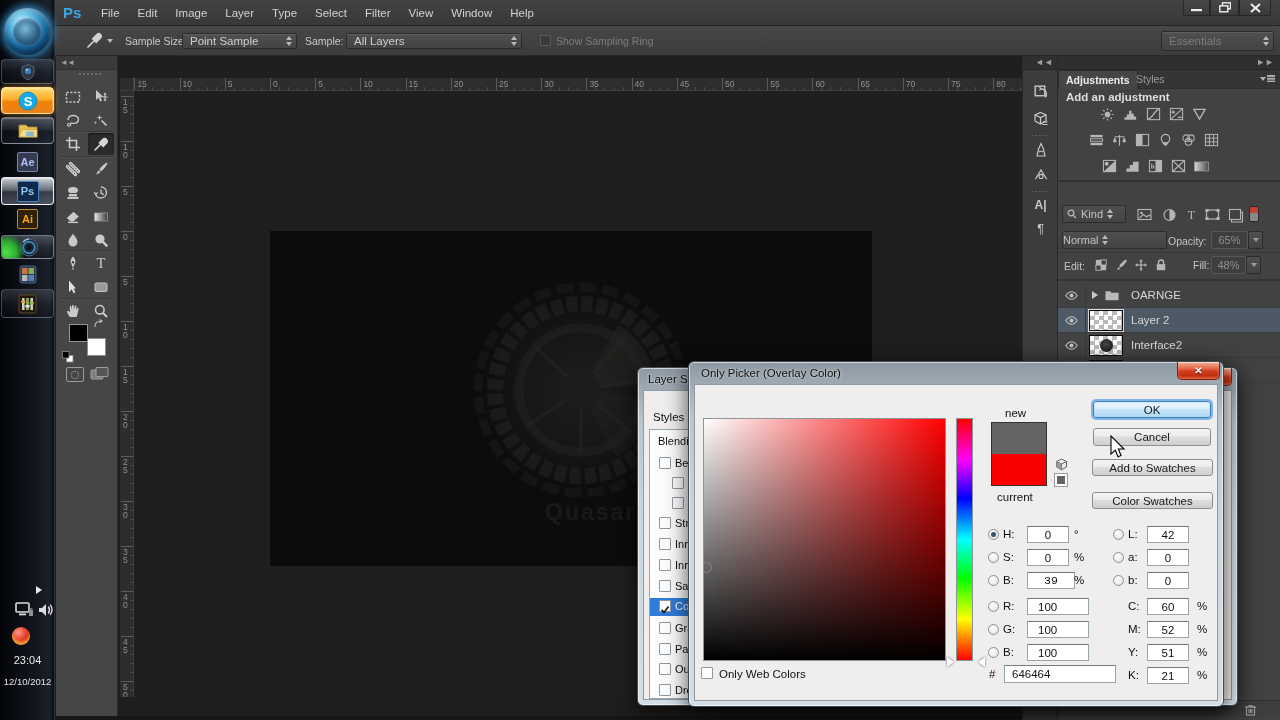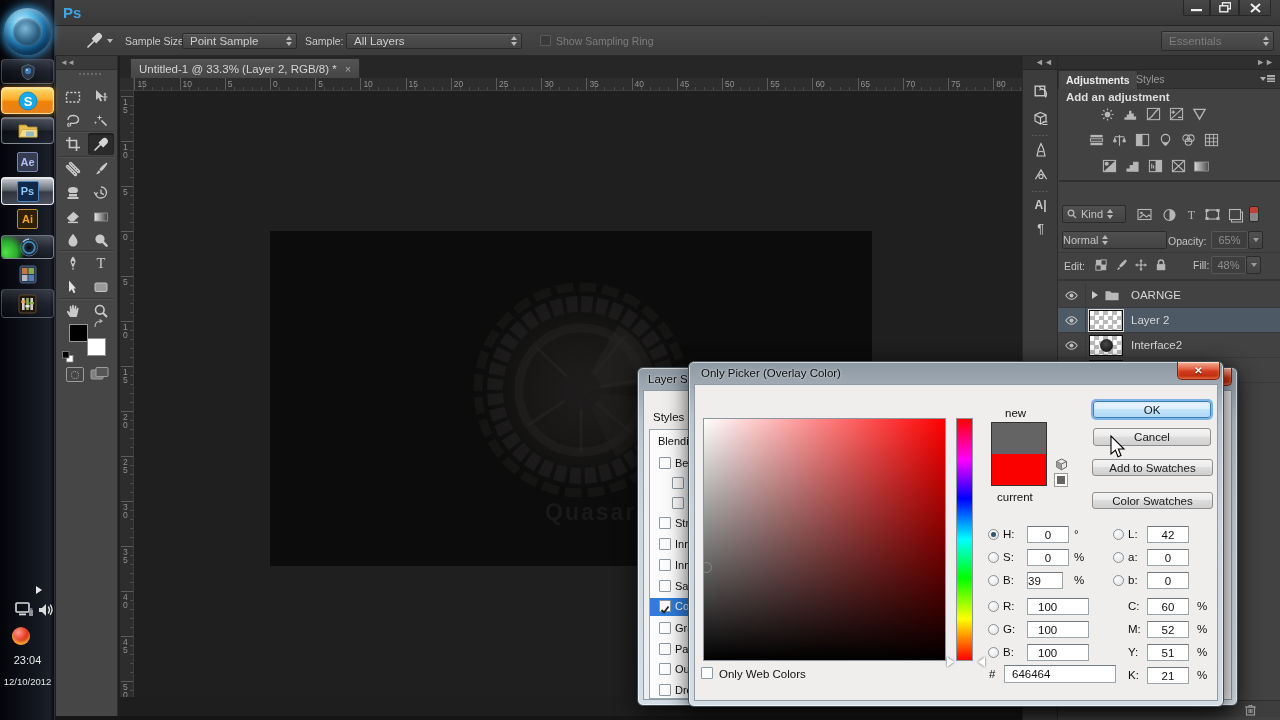--- a/index.html
+++ b/index.html
@@ -246,20 +246,32 @@
     </svg>
     <div class="abs" style="left:12px;top:627px;width:18px;height:18px;border-radius:50%;background:radial-gradient(circle at 35% 30%, #ff9a8a, #e8402a 45%, #a01505 90%);box-shadow:inset 0 -3px 3px rgba(255,200,60,.8)"></div>
     <div id="tray-time" class="abs">23:04</div>
     <div id="tray-date" class="abs">12/10/2012</div>
   </div>
 
   <div id="ps" class="abs">
 
     <div id="menubar" class="abs">
       <div id="ps-logo" class="abs">Ps</div>
+      <div id="menu-items" class="abs">
+          <div class="menu-item">File</div>
+          <div class="menu-item">Edit</div>
+          <div class="menu-item">Image</div>
+          <div class="menu-item">Layer</div>
+          <div class="menu-item">Type</div>
+          <div class="menu-item">Select</div>
+          <div class="menu-item">Filter</div>
+          <div class="menu-item">View</div>
+          <div class="menu-item">Window</div>
+          <div class="menu-item">Help</div>
+        </div>
       <div id="btn-minimize" class="winbtn abs">
           <svg width="11" height="9">
             <rect x="0" y="6" width="11" height="2.2" fill="#efefef"></rect>
           </svg>
         </div>
       <div id="btn-restore" class="winbtn abs">
           <svg width="12" height="11" viewBox="0 0 12 11">
             <rect x="3.5" y="0.8" width="8" height="6" fill="none" stroke="#efefef" stroke-width="1.4"></rect>
             <rect x="0.8" y="3.8" width="8" height="6" fill="#3f3f3f" stroke="#efefef" stroke-width="1.4"></rect>
           </svg>
@@ -445,26 +457,20 @@
       </svg>
       <div id="quickmask" class="abs">
           <i></i>
         </div>
       <svg id="screenmode" class="abs" width="20" height="16" viewBox="0 0 20 16">
         <rect x="1" y="4" width="12" height="9" rx="1" fill="#808080" stroke="#9e9e9e"></rect>
         <rect x="6" y="1.5" width="12" height="9" rx="1" fill="#565656" stroke="#9e9e9e"></rect>
       </svg>
     </div>
 
-    <div id="tabbar" class="abs">
-      <div id="doc-tab">
-        <span class="t">Untitled-1 @ 33.3% (Layer 2, RGB/8) *</span>
-        <span class="x">×</span>
-      </div>
-    </div>
     <div id="ruler-corner" class="abs"></div>
     <div id="hruler" class="abs">
         <div class="htick" style="left: 0.4px;"></div>
         <div class="hlabel" style="left: 3.4px;">15</div>
         <div class="htick minor" style="left: 9.44px;"></div>
         <div class="htick minor" style="left: 18.48px;"></div>
         <div class="htick minor" style="left: 27.52px;"></div>
         <div class="htick minor" style="left: 36.56px;"></div>
         <div class="htick" style="left: 45.6px;"></div>
         <div class="hlabel" style="left: 48.6px;">10</div>
@@ -1117,21 +1123,21 @@
           <div class="radio sel" style="left: 299px; top: 167px;"></div>
           <div class="cp-row-label" style="left: 314px; top: 166px;">H:</div>
           <div class="field" style="left: 338px; top: 164px; width: 42px; line-height: 16px; text-align: center;">0</div>
           <div class="cp-row-label" style="left: 385px; top: 166px;">°</div>
           <div class="radio" style="left: 299px; top: 190px;"></div>
           <div class="cp-row-label" style="left: 314px; top: 189px;">S:</div>
           <div class="field" style="left: 338px; top: 187px; width: 42px; line-height: 16px; text-align: center;">0</div>
           <div class="cp-row-label" style="left: 385px; top: 189px;">%</div>
           <div class="radio" style="left: 299px; top: 213px;"></div>
           <div class="cp-row-label" style="left: 314px; top: 212px;">B:</div>
-          <div class="field" style="left: 338px; top: 210px; width: 36px; line-height: 16px; ">39</div>
+          <div class="field" style="left: 338px; top: 210px; width: 48px; line-height: 16px; text-align: center; font-family: Liberation Mono, monospace;">39</div>
           <div class="cp-row-label" style="left: 385px; top: 212px;">%</div>
           <div class="radio" style="left: 299px; top: 239px;"></div>
           <div class="cp-row-label" style="left: 314px; top: 238px;">R:</div>
           <div class="field" style="left: 338px; top: 236px; width: 62px; line-height: 16px; padding-left: 10px;">100</div>
           <div class="radio" style="left: 299px; top: 262px;"></div>
           <div class="cp-row-label" style="left: 314px; top: 261px;">G:</div>
           <div class="field" style="left: 338px; top: 259px; width: 62px; line-height: 16px; padding-left: 10px;">100</div>
           <div class="radio" style="left: 299px; top: 285px;"></div>
           <div class="cp-row-label" style="left: 314px; top: 284px;">B:</div>
           <div class="field" style="left: 338px; top: 282px; width: 62px; line-height: 16px; padding-left: 10px;">100</div>

